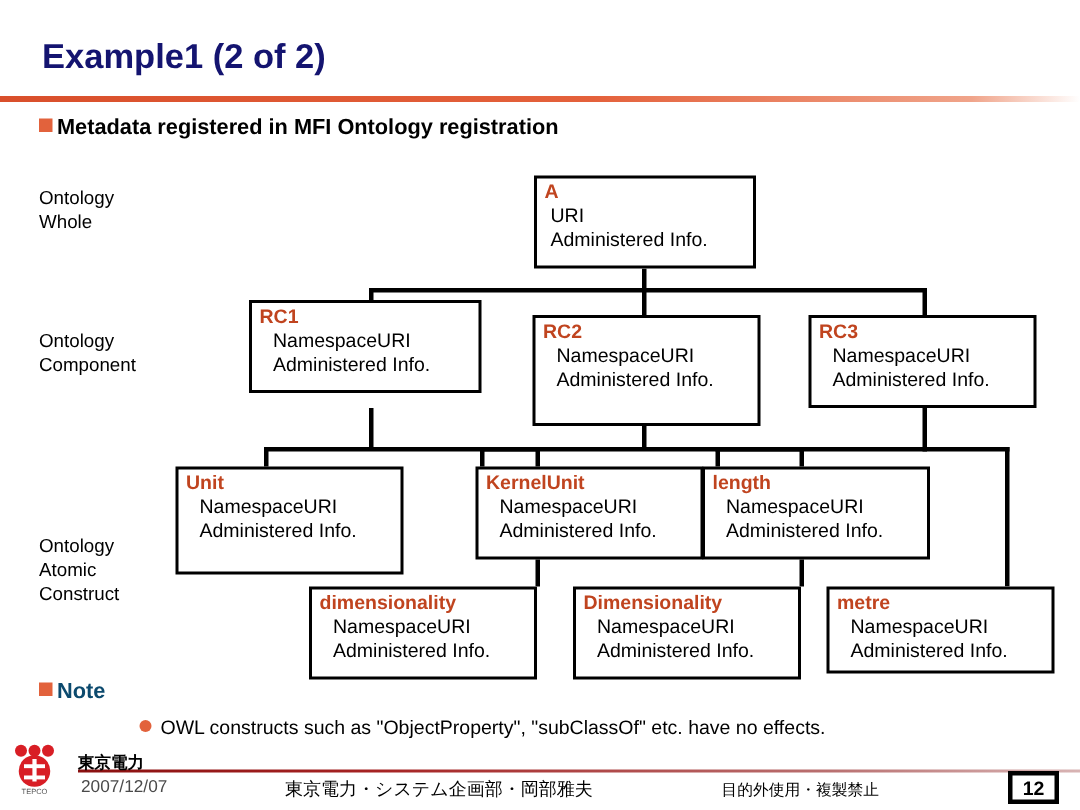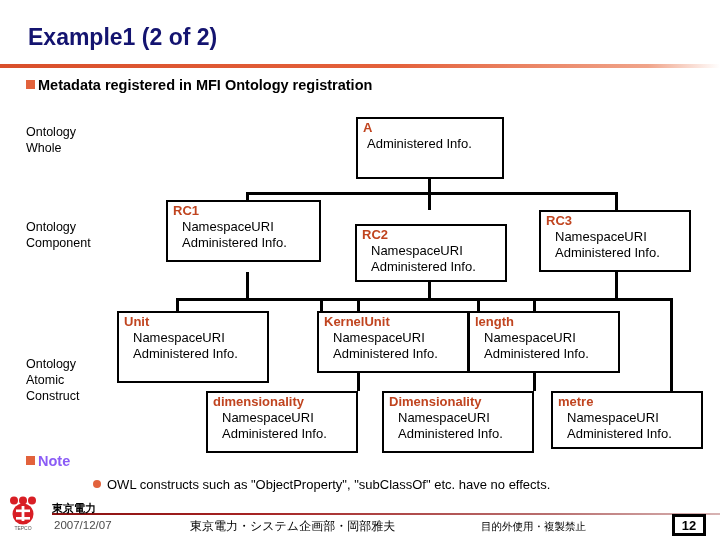--- a/index.html
+++ b/index.html
@@ -61,21 +61,21 @@
     font-weight: bold;
     color: #000000;
     white-space: nowrap;
   }
   #heading-note {
     position: absolute;
     left: 26px;
     top: 453px;
     font-size: 14.5px;
     font-weight: bold;
-    color: #8b5cf6;
+    color: #0c4a6e;
     white-space: nowrap;
   }
   #note-item {
     position: absolute;
     left: 93px;
     top: 477px;
     font-size: 13px;
     color: #000000;
     white-space: nowrap;
   }
@@ -229,30 +229,31 @@
 
   <div class="conn" style="left:615px; top:272px; width:3px; height:28px;"></div>
 
   <div class="conn" style="left:615px; top:298px; width:58px; height:3px;"></div>
   <div class="conn" style="left:477px; top:298px; width:141px; height:3px;"></div>
   <div class="conn" style="left:477px; top:298px; width:3px; height:16px;"></div>
   <div class="conn" style="left:670px; top:298px; width:3px; height:93px;"></div>
 
   <div class="node" style="left:356px; top:117px; width:148px; height:62px;">
     <div class="node-name">A</div>
+    <div class="node-line" style="padding-left:4px;">URI</div>
     <div class="node-line" style="padding-left:4px;">Administered Info.</div>
   </div>
 
   <div class="node" style="left:166px; top:200px; width:155px; height:62px;">
     <div class="node-name">RC1</div>
     <div class="node-line">NamespaceURI</div>
     <div class="node-line">Administered Info.</div>
   </div>
 
-  <div class="node" style="left:355px; top:224px; width:152px; height:58px;">
+  <div class="node" style="left:355px; top:210px; width:152px; height:74px;">
     <div class="node-name">RC2</div>
     <div class="node-line">NamespaceURI</div>
     <div class="node-line">Administered Info.</div>
   </div>
 
   <div class="node" style="left:539px; top:210px; width:152px; height:62px;">
     <div class="node-name">RC3</div>
     <div class="node-line">NamespaceURI</div>
     <div class="node-line">Administered Info.</div>
   </div>

